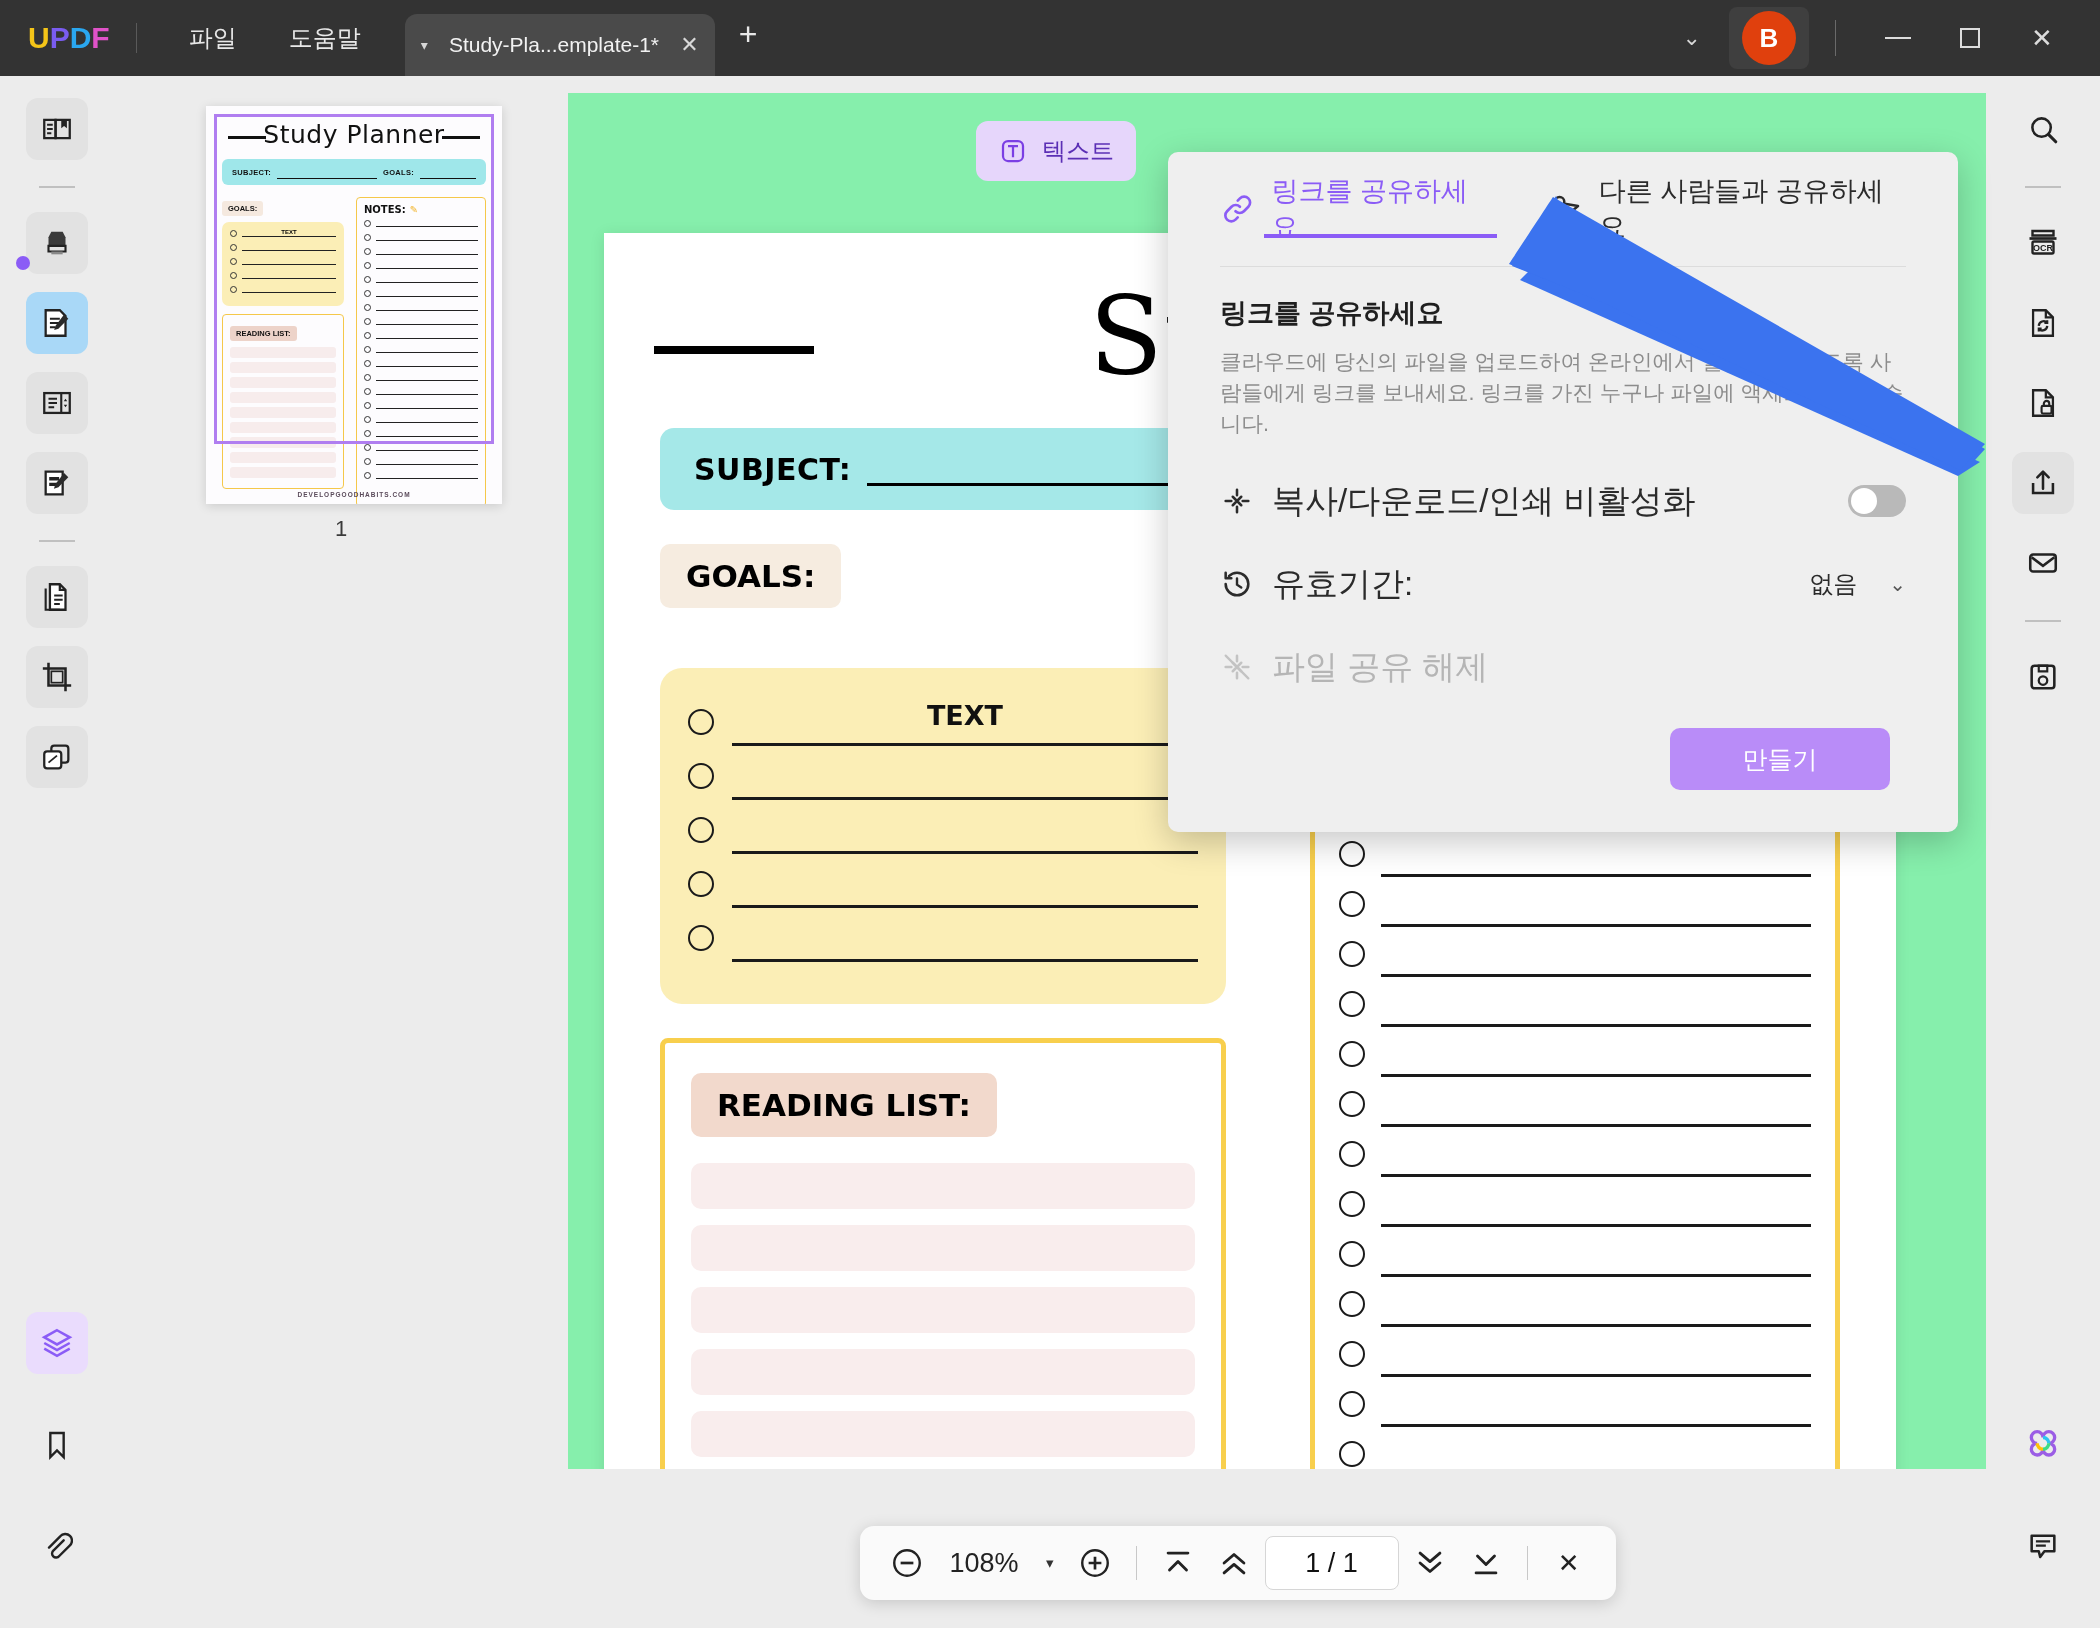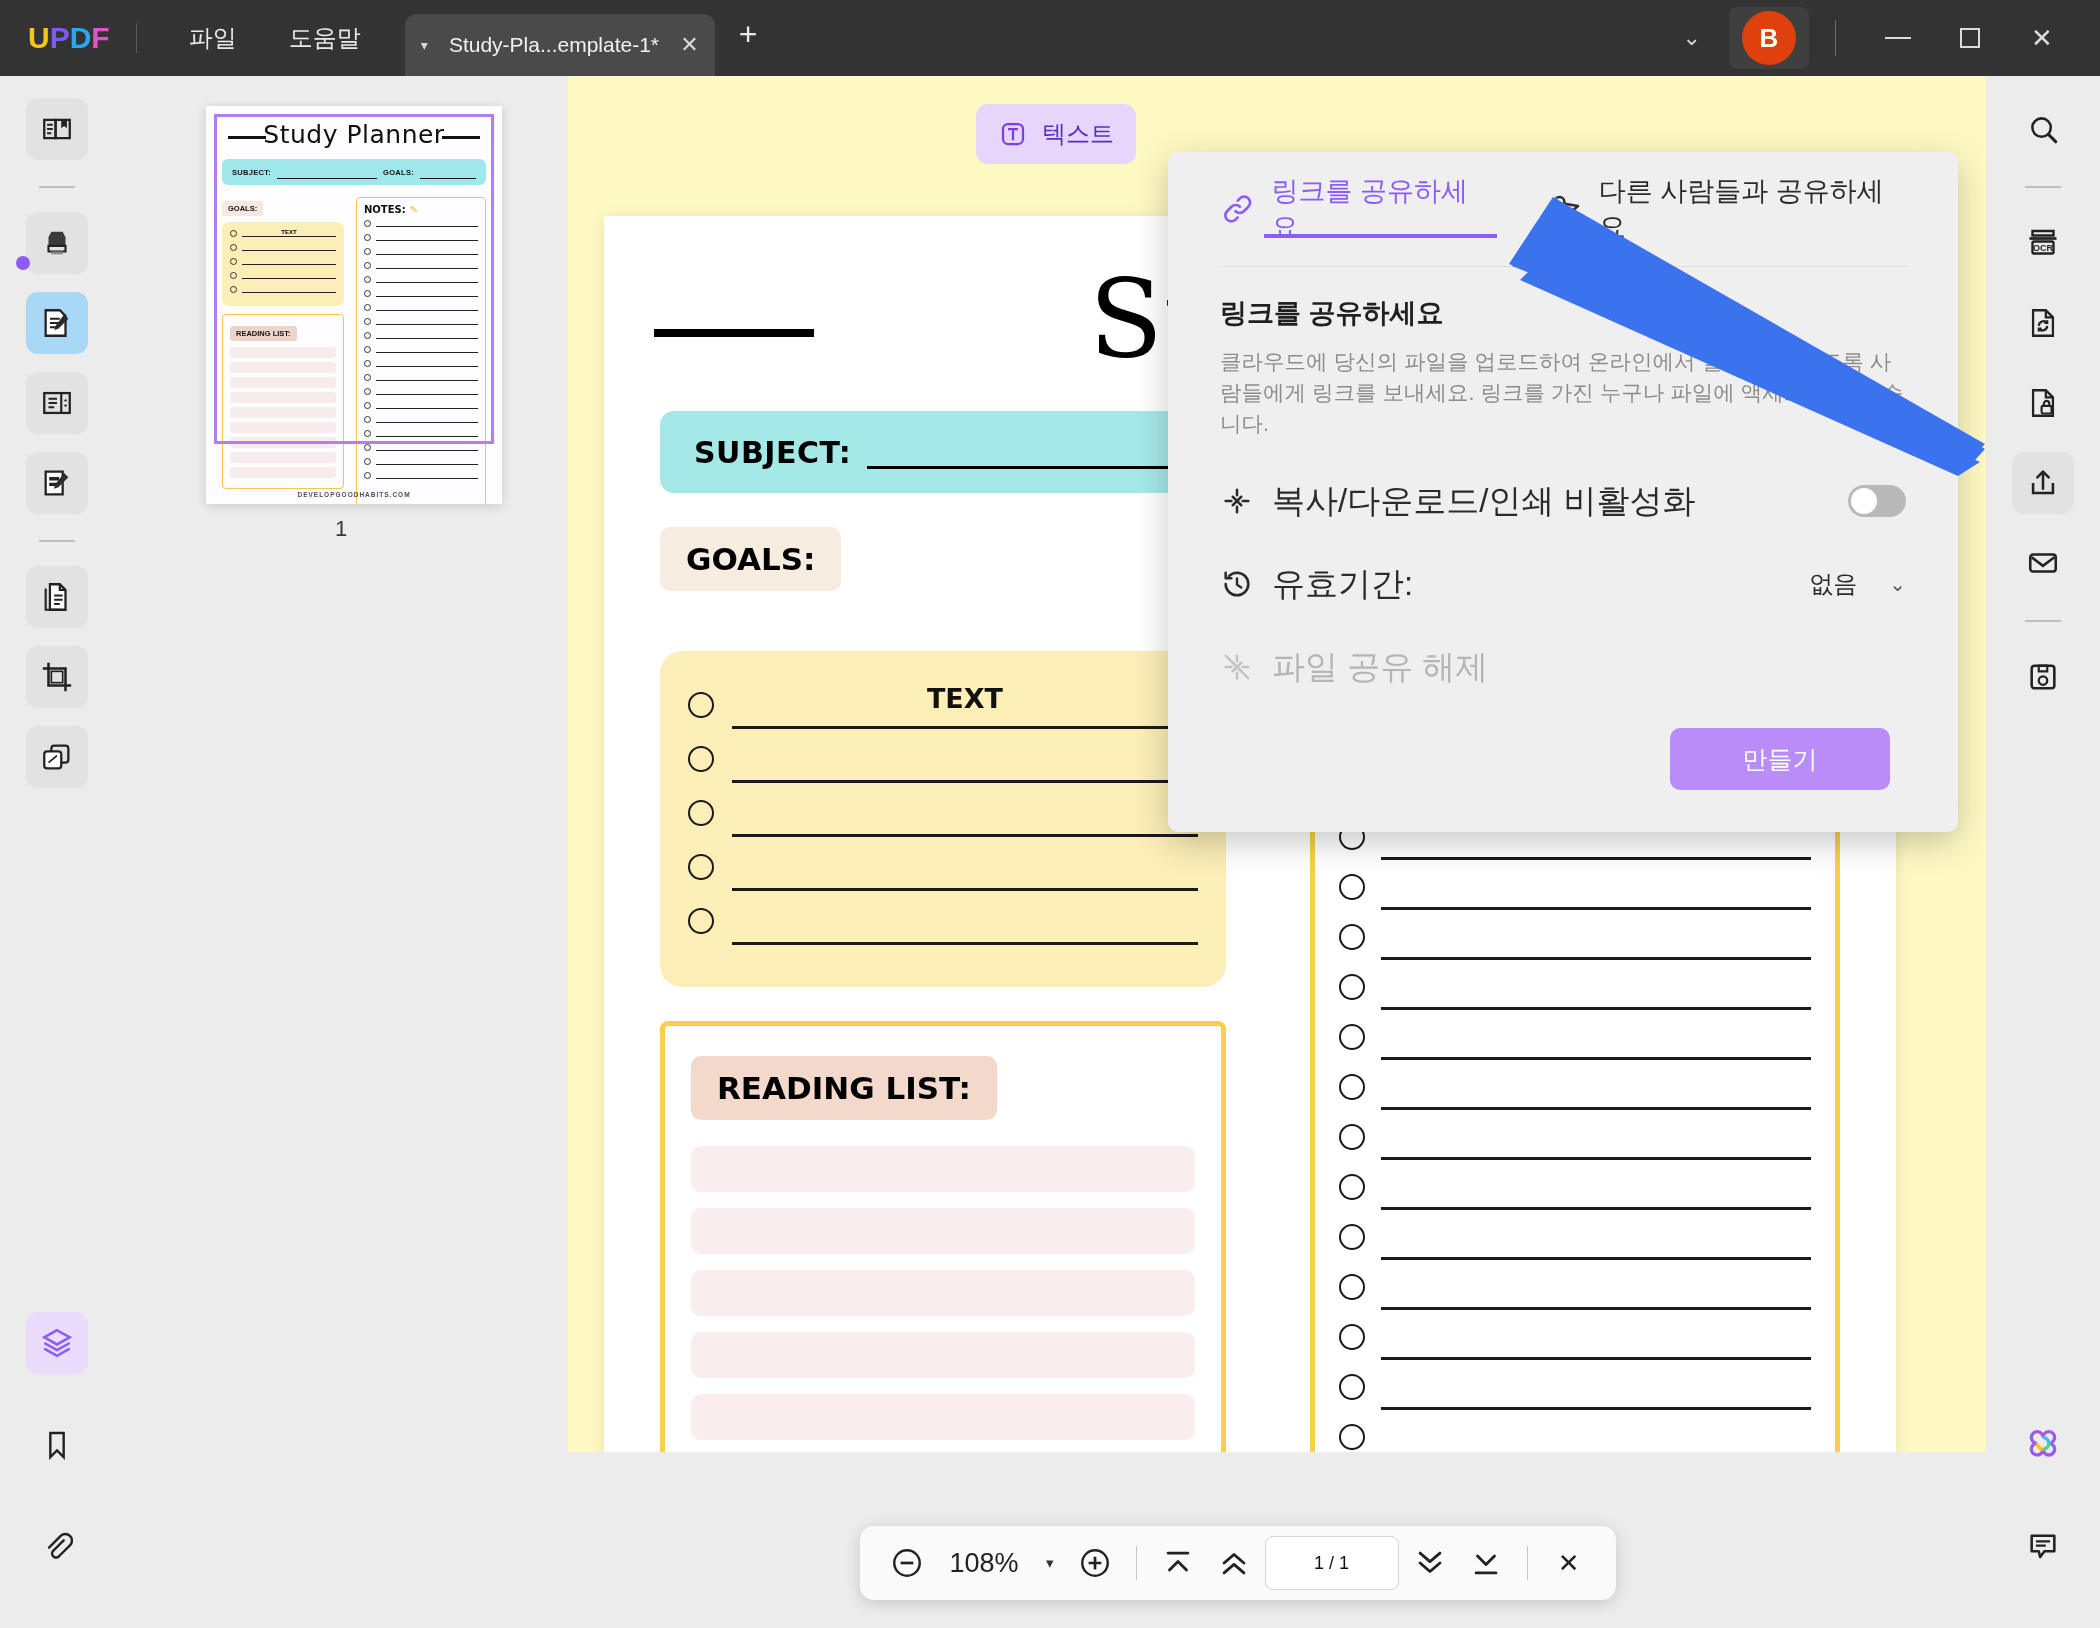--- a/index.html
+++ b/index.html
@@ -140,22 +140,22 @@
   .tp-line { flex:1; border-bottom:1.3px solid #222; height:8px;}
   .tp-readbox { margin-top:8px; border:1.6px solid #f5c84a; border-radius:4px; padding:7px 7px 4px 7px; height: 175px;}
   .tp-bar { height:11px; background:#f7ecec; border-radius:3px; margin-bottom:4px;}
   .tp-notesbox { border:1.6px solid #f5c84a; border-radius:4px; padding:6px 7px; height: 310px;}
   .tp-noteshead { font-family:"DejaVu Sans",sans-serif; font-size:10px; font-weight:bold; color:#111; display:flex; align-items:center; gap:4px;}
   .tp-foot { position:absolute; bottom:6px; left:0; right:0; text-align:center; font-size:6.5px; letter-spacing:1px; font-weight:bold; color:#5a4a5a;}
   .thumb-num { position:absolute; left:0; right:0; top: 440px; text-align:center; font-size:22px; color:#3a3a3a;}
 
   
   .doc-viewport {
-    position: absolute; left: 568px; top: 0; right: 114px; height: 1376px;
-    background: #fef9c3; overflow: hidden;
+    position: absolute; left: 568px; top: 17px; right: 114px; height: 1376px;
+    background: #86efac; overflow: hidden;
   }
   .doc-toolbar-float {
     position:absolute; left: 408px; top: 28px;
     background:#e6d6fb; border-radius: 12px;
     height: 60px; padding: 0 22px;
     display:flex; align-items:center; gap: 14px;
   }
   .doc-toolbar-float .lbl { font-size:24px; color:#5b2fb5;}
   .doc-page {
     position: absolute; left: 36px; top: 140px;
@@ -260,21 +260,21 @@
     box-shadow: 0 3px 16px rgba(0,0,0,.16);
     display:flex; align-items:center; gap: 6px; padding: 0 22px;
     z-index: 30;
   }
   .pt-btn { width: 50px; height:50px; display:flex; align-items:center; justify-content:center; color:#222; font-size:26px;}
   .pt-zoom { font-size: 27px; color:#222; min-width: 92px; text-align:center;}
   .pt-caret { font-size:15px; color:#333; padding: 0 10px;}
   .pt-sep { width:1px; height:34px; background:#c8c8c8; margin: 0 10px;}
   .pt-pagebox {
     min-width: 134px; height: 54px; border:1px solid #d6d6d6; border-radius:8px;
-    display:flex; align-items:center; justify-content:center; font-size: 18px; color:#111;
+    display:flex; align-items:center; justify-content:center; font-size: 27px; color:#111;
     background:#fff;
   }
 
   
   .arrow-svg { position:absolute; left: 0; top: 0; width: 2100px; height: 1628px; pointer-events:none; z-index: 60;}
   svg { display:block; }
 </style>
 </head>
 <body>
 

